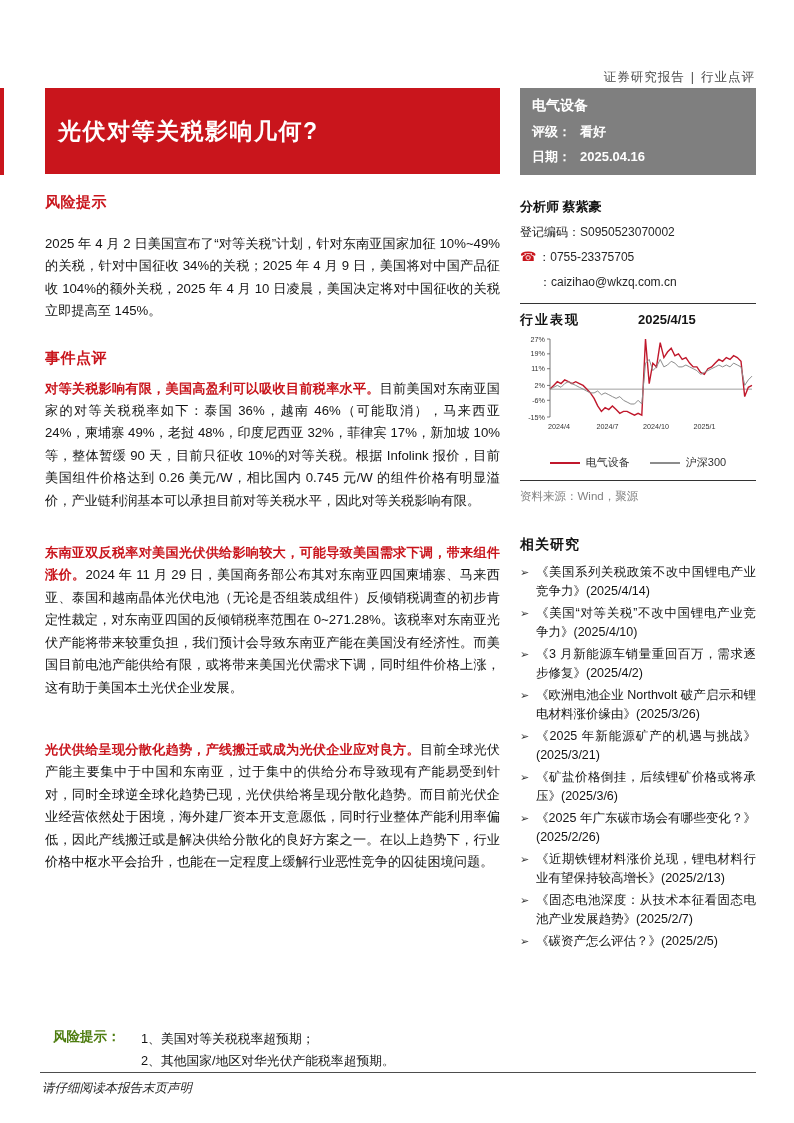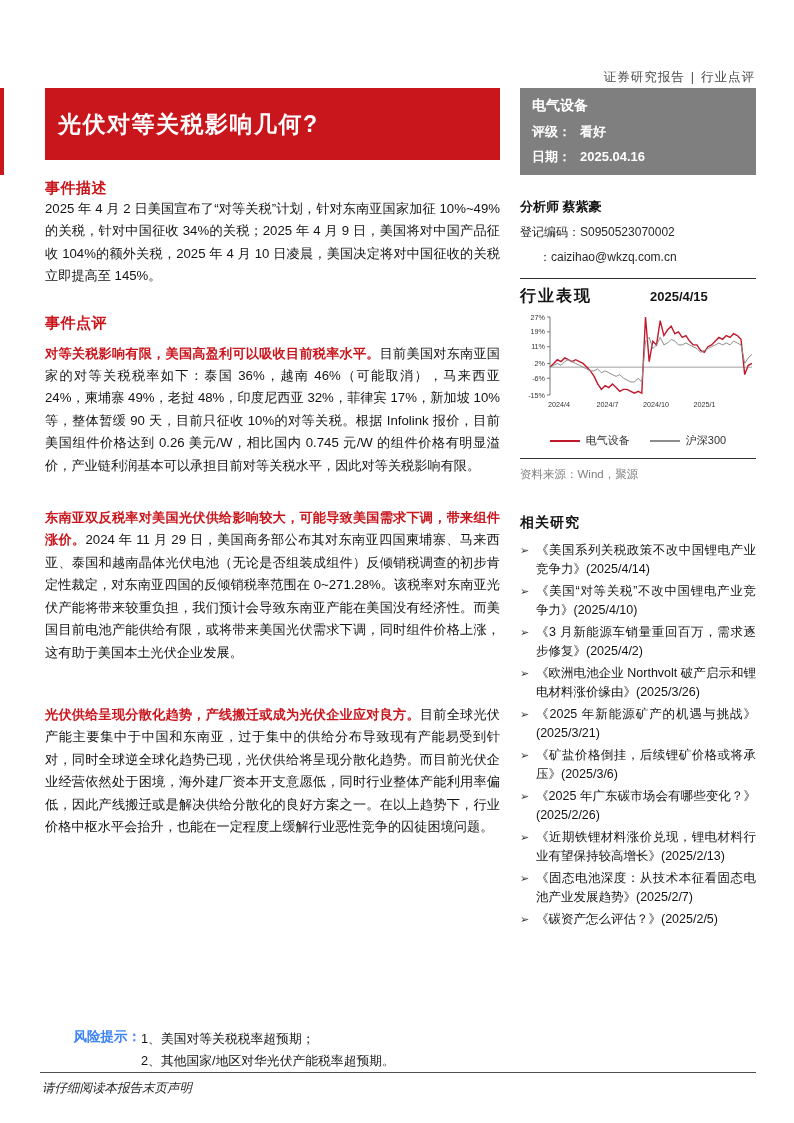--- a/index.html
+++ b/index.html
@@ -14,39 +14,39 @@
   
   .rpt-type {
     position:absolute; top:69px; right:39px;
     font-size:12.5px; color:#4a4a4a; letter-spacing:1px;
   }
   .rpt-type .sep { margin:0 6px; color:#4a4a4a; }
 
   
   .main { position:absolute; left:45px; top:0; width:455px; }
   .banner {
-    margin-top:88px; height:72px; background:#c9151c;
+    margin-top:88px; height:86px; background:#c9151c;
     display:flex; align-items:center; padding-left:13px;
   }
   .banner h1 { color:#ffffff; font-size:23px; font-weight:bold; letter-spacing:1.5px; }
 
   h2.section { color:#c9151c; font-size:15px; font-weight:bold; margin-top:19px; letter-spacing:0.5px; }
   h2.section.second { margin-top:26px; }
   p.body {
     font-size:13.2px; line-height:22.4px; text-align:justify;
-    margin-top:0; color:#141414;
+    margin-top:21px; color:#141414;
   }
   p.body .lead { color:#c9151c; font-weight:bold; }
   p.p2 { margin-top:10px; }
   p.p3 { margin-top:30px; }
   p.p4 { margin-top:40px; }
 
   
   .risk { position:absolute; left:53px; top:1028px; width:460px; display:flex; }
-  .risk .risk-label { color:#3b82f6; font-weight:bold; font-size:13.5px; width:88px; flex:none;text-align:right; }
+  .risk .risk-label { color:#4d7c0f; font-weight:bold; font-size:13.5px; width:88px; flex:none; }
   .risk .risk-items { font-size:12.8px; line-height:22px; color:#141414; }
 
   
   .footer-line { position:absolute; left:40px; right:38px; top:1072px; border-top:1.6px solid #4d4d4d; }
   .footer-disclaimer {
     position:absolute; left:42px; top:1080px;
     font-style:italic; font-size:12.5px; color:#222222;
   }
   .footer-page {
     position:absolute; right:67px; top:1132px;
@@ -68,21 +68,21 @@
   .analyst { margin-top:23px; font-size:12px; color:#262626; }
   .analyst .a-name { font-weight:bold; font-size:13px; color:#141414; }
   .analyst .a-row { margin-top:8px; }
   .phone-icon { color:#c9151c; font-size:13px; margin-right:2px; }
   .email-row { padding-left:19px; }
 
   .sb-divider { border-top:1.6px solid #333333; margin-top:12px; }
   .sb-divider2 { border-top:1.6px solid #333333; margin-top:10px; }
 
   .perf-header { display:flex; margin-top:7px; align-items:baseline; }
-  .perf-header .pf-title { font-weight:bold; font-size:16px; color:#141414; letter-spacing:2px; }
+  .perf-header .pf-title { font-weight:bold; font-size:13px; color:#141414; letter-spacing:2px; }
   .perf-header .pf-date { font-weight:bold; font-size:13px; color:#141414; margin-left:58px; }
 
   .chart-wrap { margin-top:4px; }
   .legend-row { display:flex; justify-content:center; align-items:center; margin-top:12px; font-size:11px; color:#333; }
   .legend-item { display:flex; align-items:center; margin:0 10px; }
   .legend-line { display:inline-block; width:30px; height:2px; margin-right:6px; background:#999; }
 
   .source { margin-top:8px; font-size:11.5px; color:#808080; }
 
   .related-title { margin-top:32px; font-weight:bold; font-size:14px; color:#141414; letter-spacing:1px; }
@@ -102,21 +102,21 @@
 
   <div class="rpt-type">
     <span>证券研究报告</span><span class="sep">|</span><span>行业点评</span>
   </div>
 
   <div class="main">
     <div class="banner">
       <h1>光伏对等关税影响几何?</h1>
     </div>
 
-    <h2 class="section">事件描述</h2>
+    <h2 class="section">风险提示</h2>
     <p class="body">2025 年 4 月 2 日美国宣布了“对等关税”计划，针对东南亚国家加征 10%~49%的关税，针对中国征收 34%的关税；2025 年 4 月 9 日，美国将对中国产品征收 104%的额外关税，2025 年 4 月 10 日凌晨，美国决定将对中国征收的关税立即提高至 145%。</p>
 
     <h2 class="section second">事件点评</h2>
 
     <p class="body p2"><strong class="lead">对等关税影响有限，美国高盈利可以吸收目前税率水平。</strong><span>目前美国对东南亚国家的对等关税税率如下：泰国 36%，越南 46%（可能取消），马来西亚 24%，柬埔寨 49%，老挝 48%，印度尼西亚 32%，菲律宾 17%，新加坡 10%等，整体暂缓 90 天，目前只征收 10%的对等关税。根据 Infolink 报价，目前美国组件价格达到 0.26 美元/W，相比国内 0.745 元/W 的组件价格有明显溢价，产业链利润基本可以承担目前对等关税水平，因此对等关税影响有限。</span></p>
 
     <p class="body p3"><strong class="lead">东南亚双反税率对美国光伏供给影响较大，可能导致美国需求下调，带来组件涨价。</strong><span>2024 年 11 月 29 日，美国商务部公布其对东南亚四国柬埔寨、马来西亚、泰国和越南晶体光伏电池（无论是否组装成组件）反倾销税调查的初步肯定性裁定，对东南亚四国的反倾销税率范围在 0~271.28%。该税率对东南亚光伏产能将带来较重负担，我们预计会导致东南亚产能在美国没有经济性。而美国目前电池产能供给有限，或将带来美国光伏需求下调，同时组件价格上涨，这有助于美国本土光伏企业发展。</span></p>
 
     <p class="body p4"><strong class="lead">光伏供给呈现分散化趋势，产线搬迁或成为光伏企业应对良方。</strong><span>目前全球光伏产能主要集中于中国和东南亚，过于集中的供给分布导致现有产能易受到针对，同时全球逆全球化趋势已现，光伏供给将呈现分散化趋势。而目前光伏企业经营依然处于困境，海外建厂资本开支意愿低，同时行业整体产能利用率偏低，因此产线搬迁或是解决供给分散化的良好方案之一。在以上趋势下，行业价格中枢水平会抬升，也能在一定程度上缓解行业恶性竞争的囚徒困境问题。</span></p>
   </div>
@@ -129,20 +129,23 @@
       </div>
       <div class="row">
         <span class="lbl">日期：</span><span>2025.04.16</span>
       </div>
     </div>
 
     <div class="analyst">
       <div class="a-name">分析师 蔡紫豪</div>
       <div class="a-row">
         <span>登记编码：</span><span>S0950523070002</span>
+      </div>
+      <div class="a-row">
+        <span class="phone-icon">☎</span><span>：</span><span>0755-23375705</span>
       </div>
       <div class="a-row email-row">
         <span>：</span><span>caizihao@wkzq.com.cn</span>
       </div>
     </div>
 
     <div class="sb-divider"></div>
 
     <div class="perf-header">
       <span class="pf-title">行业表现</span>

